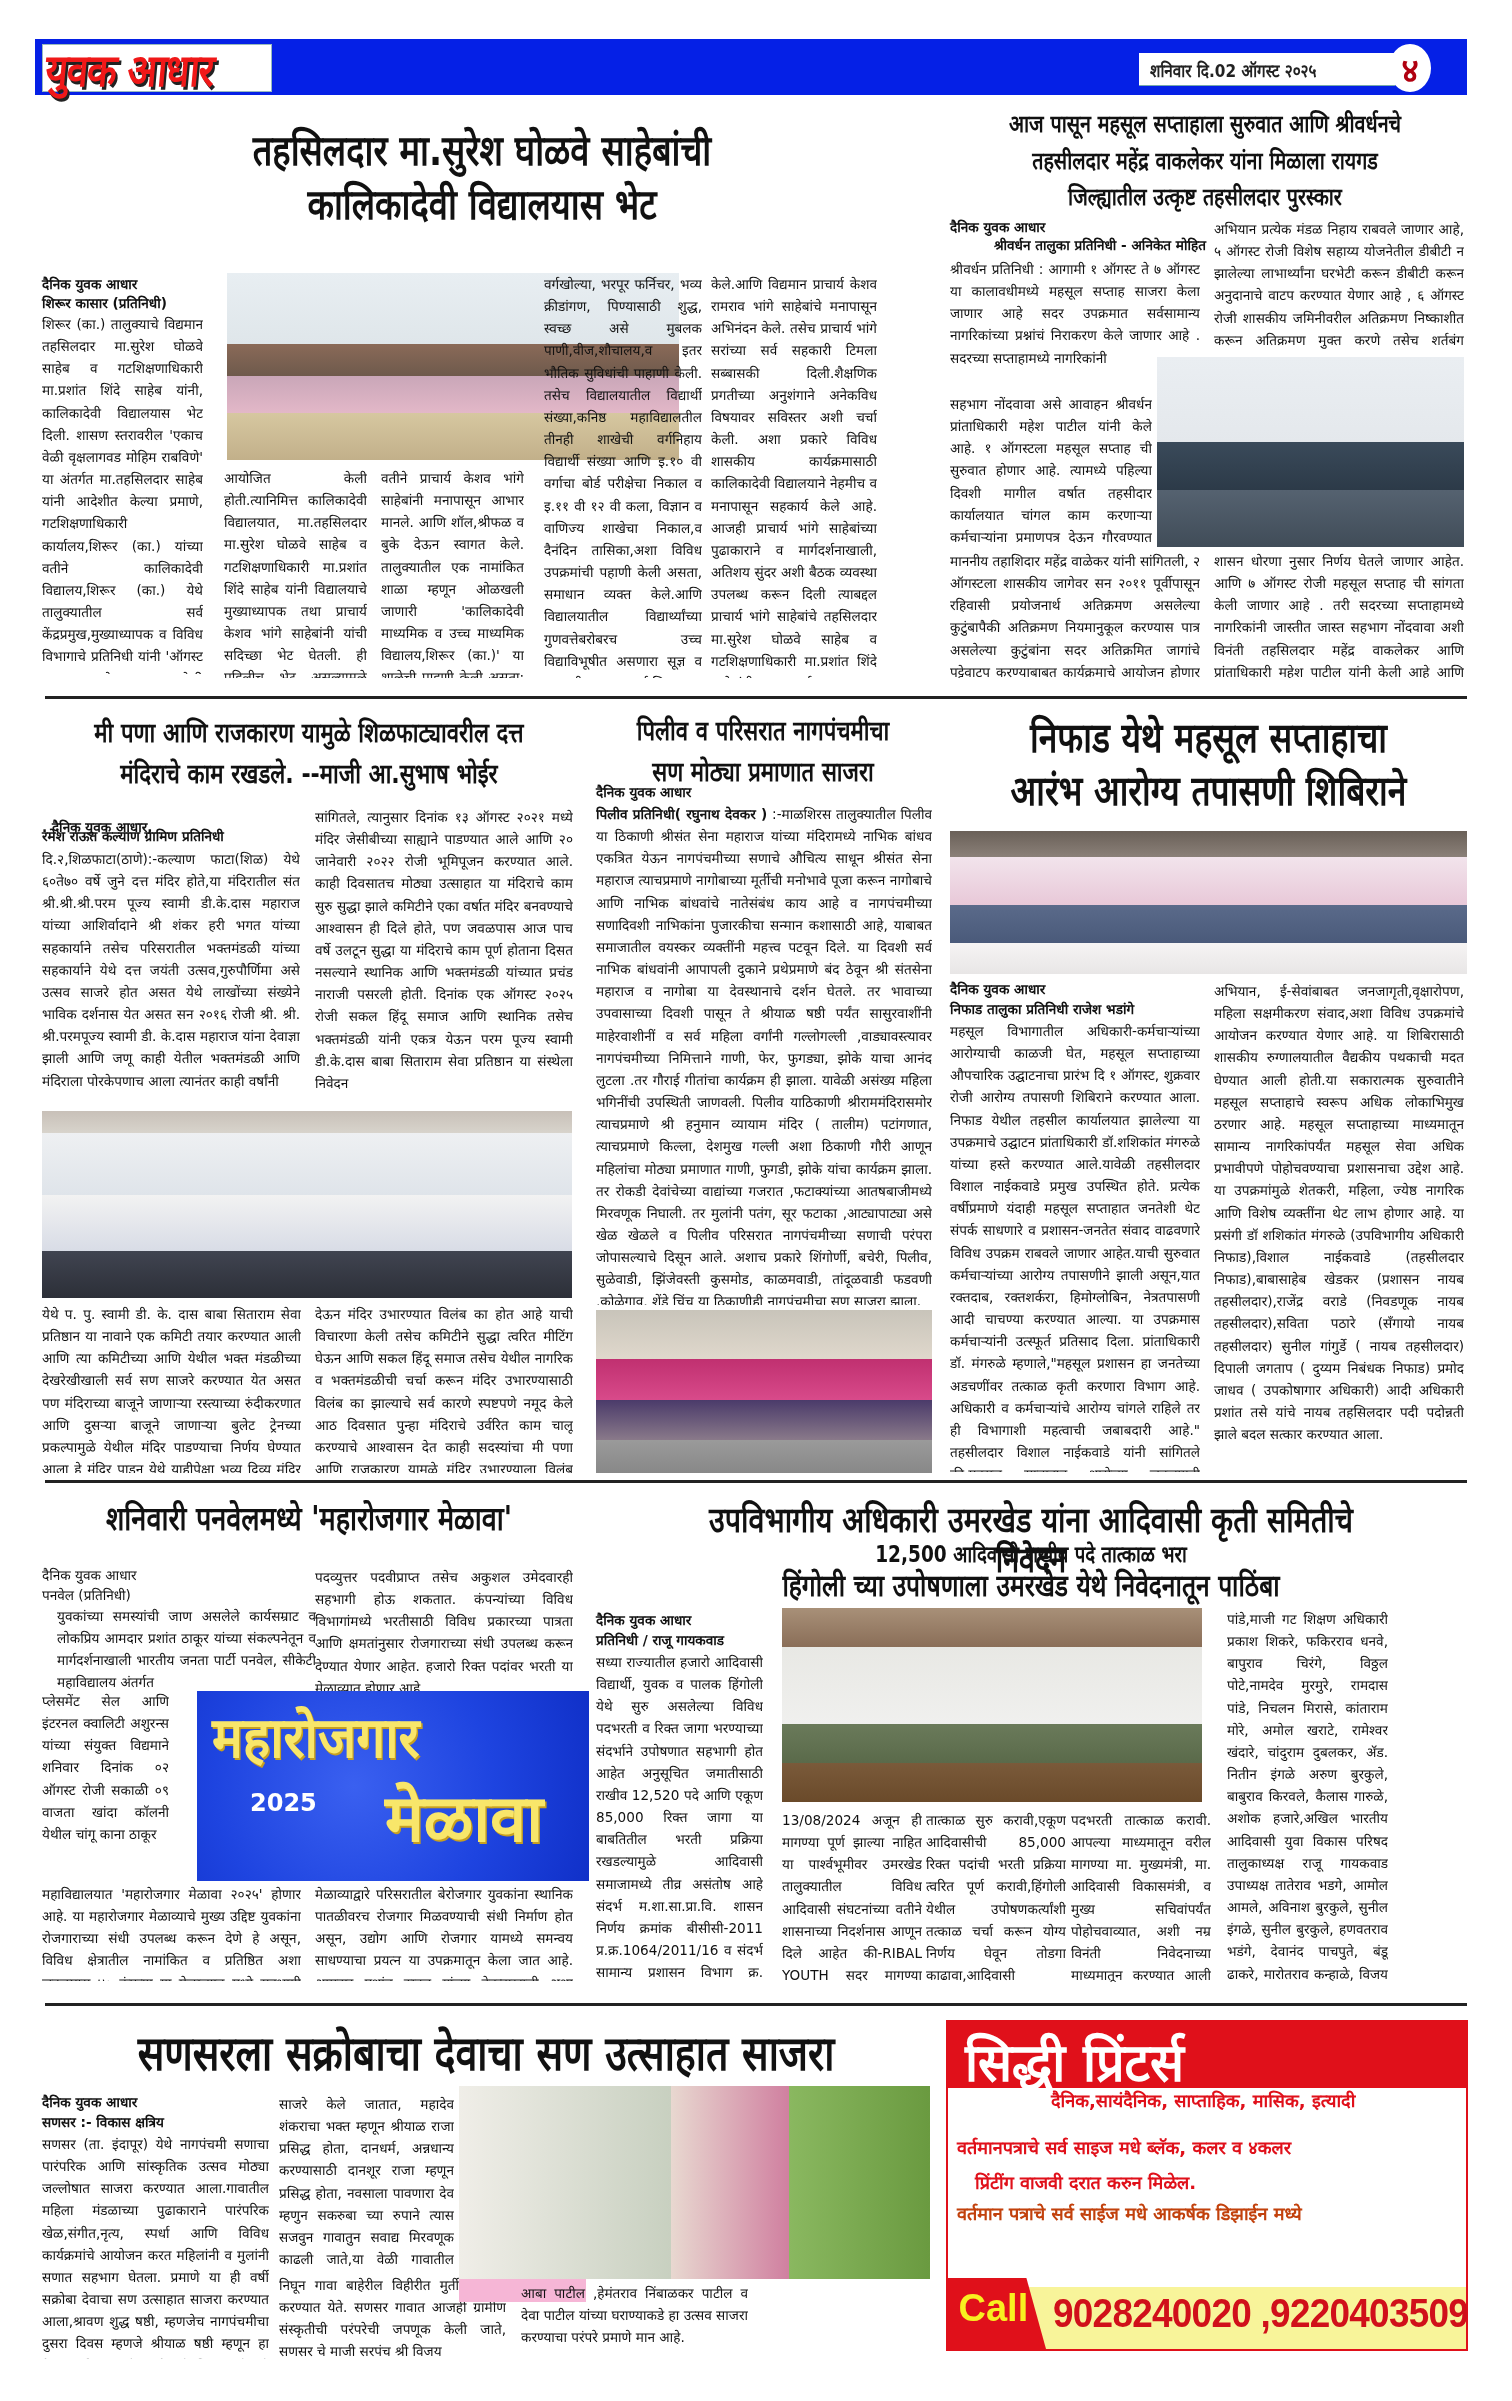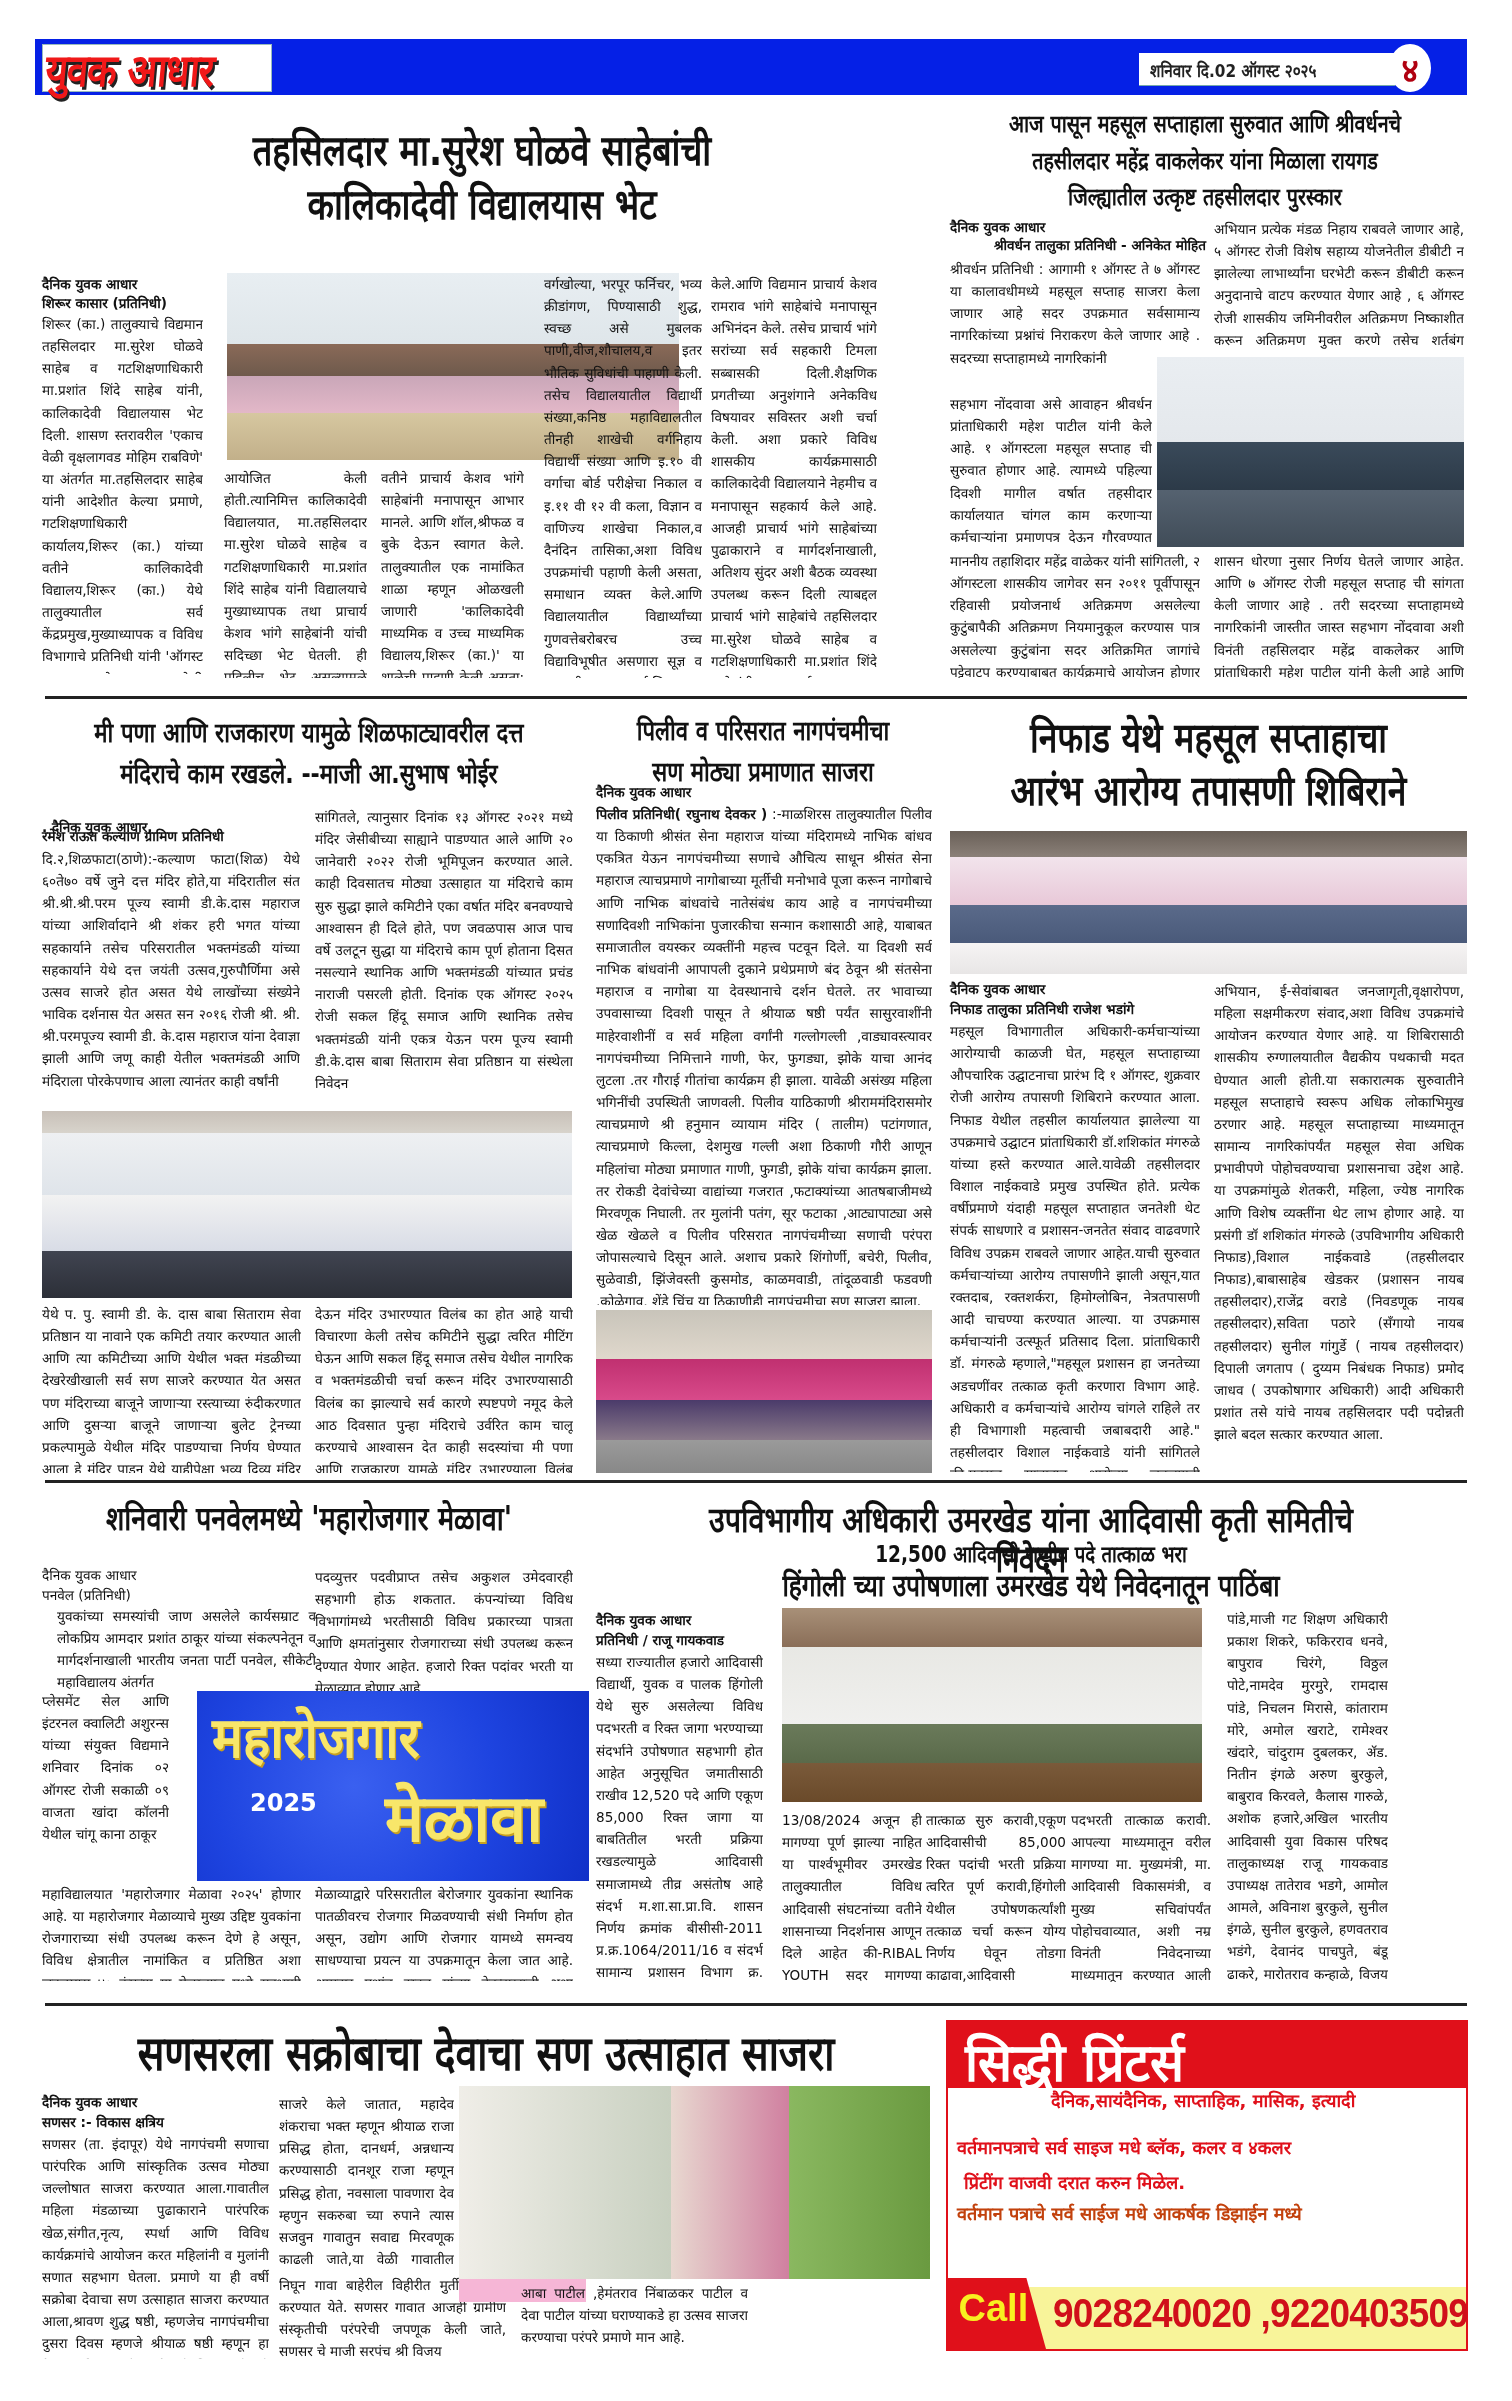--- a/index.html
+++ b/index.html
@@ -165,20 +165,20 @@
 <div class="abs body-text" style="left:279px; top:2274px; width:227px; height:84px; overflow:hidden;">निघून गावा बाहेरील विहीरीत मुर्ती विसर्जन करण्यात येते. सणसर गावात आजही ग्रामीण संस्कृतीची परंपरेची जपणूक केली जाते, सणसर चे माजी सरपंच श्री विजय</div>
 <div class="abs photo photo-festival" style="left:459px; top:2086px; width:471px; height:193px;"></div>
 <div class="abs photo-caption-strip" style="left:459px; top:2279px; width:127px; height:22.6px;"></div>
 <div class="abs body-text" style="left:521px; top:2282px; width:227px; height:68px; overflow:hidden;">आबा पाटील ,हेमंतराव निंबाळकर पाटील व देवा पाटील यांच्या घराण्याकडे हा उत्सव साजरा करण्याचा परंपरे प्रमाणे मान आहे.</div>
 
 <div class="abs ad">
   <div class="ad-top"></div>
   <span class="ad-title">सिद्धी प्रिंटर्स</span>
   <span class="ad-line" style="left:75px; top:66px;margin-left:28px;">दैनिक,सायंदैनिक, साप्ताहिक, मासिक, इत्यादी</span>
   <span class="ad-line" style="left:9px; top:113px;">वर्तमानपत्राचे सर्व साइज मधे ब्लॅक, कलर व ४कलर</span>
-  <span class="ad-line" style="left:16px; top:148px;text-align:right;">प्रिंटींग वाजवी दरात करुन मिळेल.</span>
+  <span class="ad-line" style="left:27px; top:148px;text-align:right;">प्रिंटींग वाजवी दरात करुन मिळेल.</span>
   <span class="ad-line ad-line-blue" style="left:9px; top:179px;">वर्तमान पत्राचे सर्व साईज मधे आकर्षक डिझाईन मध्ये</span>
   <div class="ad-bottom"></div>
   <div class="ad-call-bg"></div>
   <span class="ad-call">Call</span>
   <span class="ad-phone">9028240020 ,9220403509</span>
 </div>
 
 
 </body></html>

